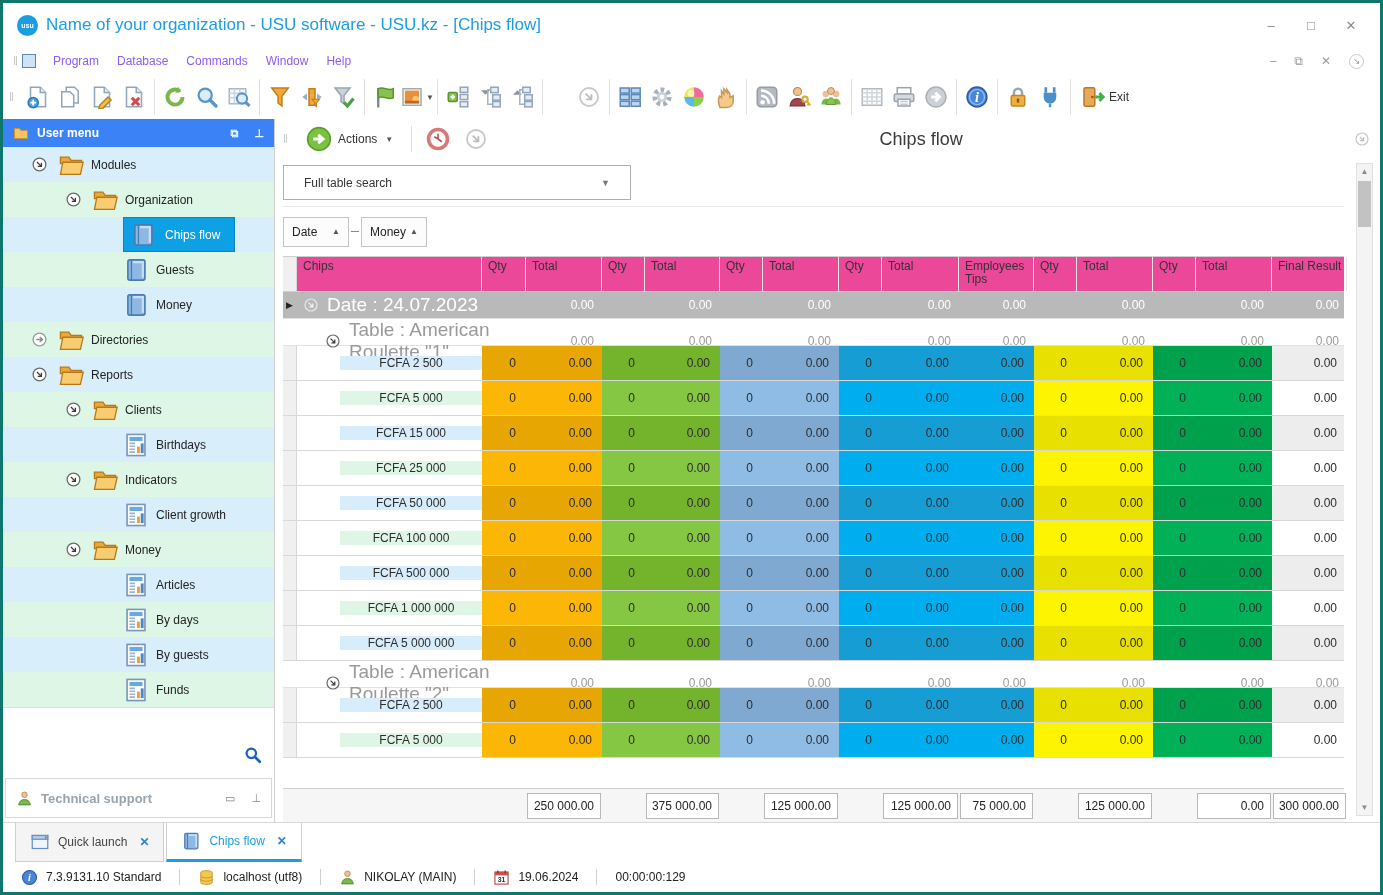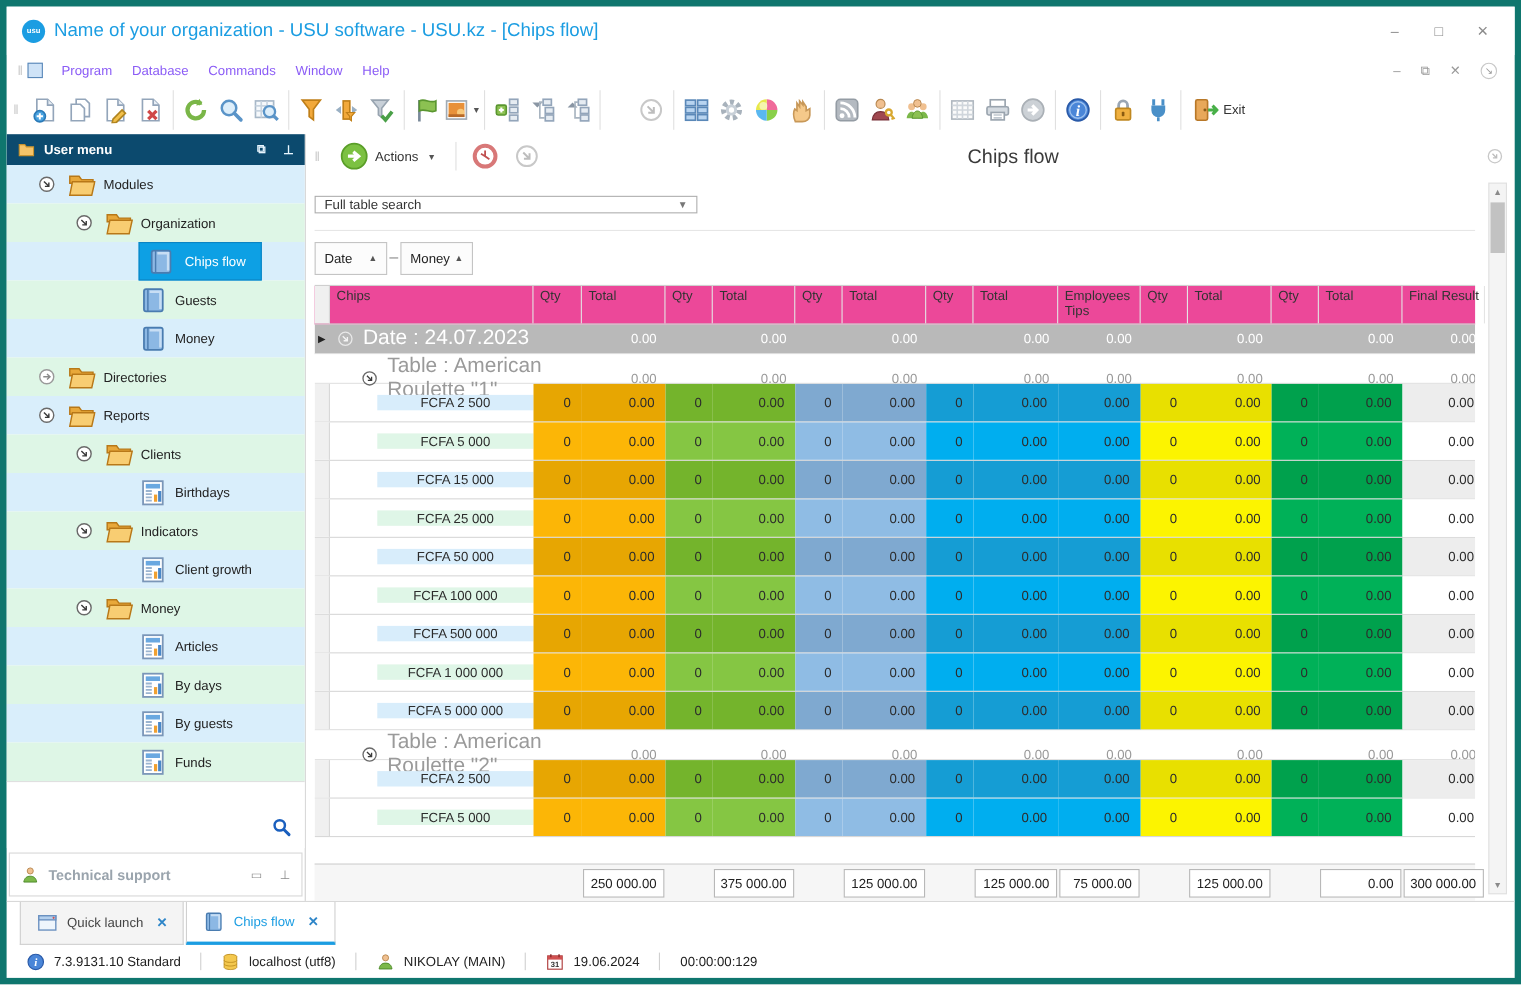--- a/index.html
+++ b/index.html
@@ -1,17 +1,17 @@
 <!DOCTYPE html>
 <html><head>
 <meta charset="utf-8">
 <style>
   * { margin:0; padding:0; box-sizing:border-box; }
   html,body { font-family:"Liberation Sans", sans-serif; background:#e8e8e8; }
-  .window { width:1383px; height:895px; background:#fff; border:6px solid #0f766e; display:flex; flex-direction:column; overflow:hidden; position:relative; }
+  .window { width:1383px; height:895px; background:#fff; border:3px solid #0f766e; display:flex; flex-direction:column; overflow:hidden; position:relative; }
 
   
   .titlebar { height:44px; display:flex; align-items:center; padding:0 8px 0 14px; background:#fff; flex:0 0 auto; }
   .logo { width:21px; height:21px; border-radius:50%; background:#1b9de2; color:#fff; font-size:7px; font-weight:bold; display:flex; align-items:center; justify-content:center; margin-right:8px; }
   .title { color:#1b9de2; font-size:17px; }
   .win-controls { margin-left:auto; display:flex; gap:26px; padding-right:14px; }
   .wc { color:#8a8a8a; font-size:13px; width:14px; text-align:center; cursor:default; }
 
   
   .menubar { height:28px; display:flex; align-items:center; padding:0 10px; flex:0 0 auto; }
@@ -27,21 +27,21 @@
   .tbtn svg { width:24px; height:24px; }
   .tbtn.withlabel { width:auto; padding:0 6px; gap:4px; font-size:12px; color:#333; }
   .tcaret { font-size:8px; color:#555; margin-left:2px; }
   .tgap { width:26px; }
 
   
   .content { flex:1 1 auto; display:flex; min-height:0; }
 
   
   .sidebar { width:272px; flex:0 0 auto; display:flex; flex-direction:column; border-right:1px solid #d0d0d0; }
-  .side-header { height:28px; background:#0c4a6e; display:flex; align-items:center; padding:0 10px; gap:8px; color:#fff; font-size:12px; font-weight:bold; }
+  .side-header { height:28px; background:#3b82f6; display:flex; align-items:center; padding:0 10px; gap:8px; color:#fff; font-size:12px; font-weight:bold; }
   .side-header .sh-controls { margin-left:auto; display:flex; gap:16px; color:#e8f6ff; font-size:11px; }
   .tree { flex:0 0 auto; }
   .tree-row { height:35px; display:flex; align-items:center; font-size:12px; color:#222; }
   .tree-row.blue { background:#d9eefb; }
   .tree-row.green { background:#def6e6; }
   .tree-row svg { flex:0 0 auto; }
   .t-label { margin-left:7px; }
   .sel-wrap { display:flex; align-items:center; background:#0da0e4; border:1px solid #0b84c4; color:#fff; height:35px; padding:0 14px 0 4px; }
   .side-search { flex:1 1 auto; background:#fff; border-top:1px solid #e0e0e0; position:relative; }
   .side-search svg { position:absolute; right:12px; bottom:10px; width:18px; height:18px; }
@@ -50,21 +50,21 @@
   .side-support .sh-controls { margin-left:auto; display:flex; gap:16px; color:#8a8a8a; font-size:11px; }
 
   
   .main { flex:1 1 auto; position:relative; padding:0 36px 0 8px; display:flex; flex-direction:column; min-width:0; }
   .actionsbar { height:40px; display:flex; align-items:center; gap:6px; flex:0 0 auto; }
   .actions-btn { display:flex; align-items:center; gap:6px; padding:3px 8px; font-size:12px; color:#333; }
   .actions-btn svg { width:26px; height:26px; }
   .abar-sep { width:1px; height:26px; background:#e0e0e0; margin:0 4px; }
   .page-title { flex:1; text-align:center; font-size:18px; color:#3a3a3a; }
   .searchrow { height:48px; display:flex; align-items:center; border-bottom:1px solid #e6e6e6; flex:0 0 auto; }
-  .combo { width:348px; height:16px; border:1px solid #aeaeae; display:flex; align-items:center; padding:0 8px; font-size:12px; color:#333; background:#fff; }
+  .combo { width:348px; height:35px; border:1px solid #aeaeae; display:flex; align-items:center; padding:0 20px; font-size:12px; color:#333; background:#fff; }
   .combo .caret { margin-left:auto; color:#777; font-size:9px; }
   .grouprow { height:50px; display:flex; align-items:center; border-bottom:1px solid #cfcfcf; flex:0 0 auto; gap:0; }
   .gb-box { width:66px; height:30px; border:1px solid #c4c4c4; background:#fcfcfc; display:flex; align-items:center; padding:0 8px; font-size:12px; color:#222; }
   .gb-box .up { margin-left:auto; font-size:8px; color:#555; }
   .gb-dash { width:8px; height:1px; background:#888; margin:0 2px; }
 
   
   .tablewrap { flex:1 1 auto; display:flex; flex-direction:column; min-height:0; }
   .trow { display:grid; }
   .thead { height:35px; border-bottom:1px solid #cfcfcf; background:#ec4899; }

